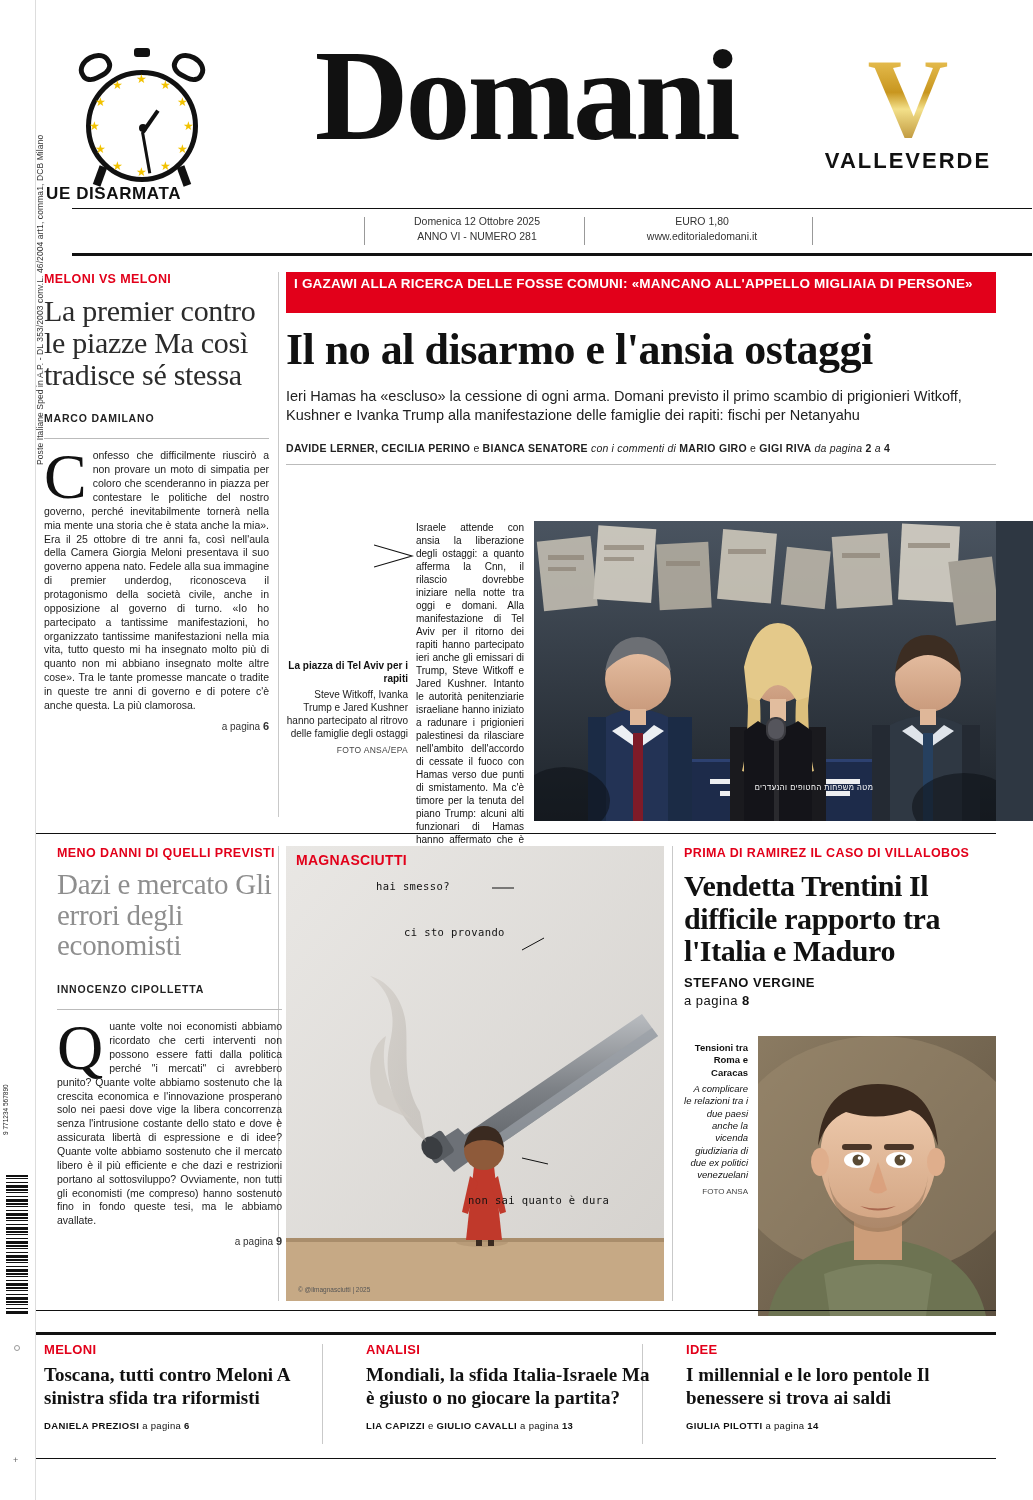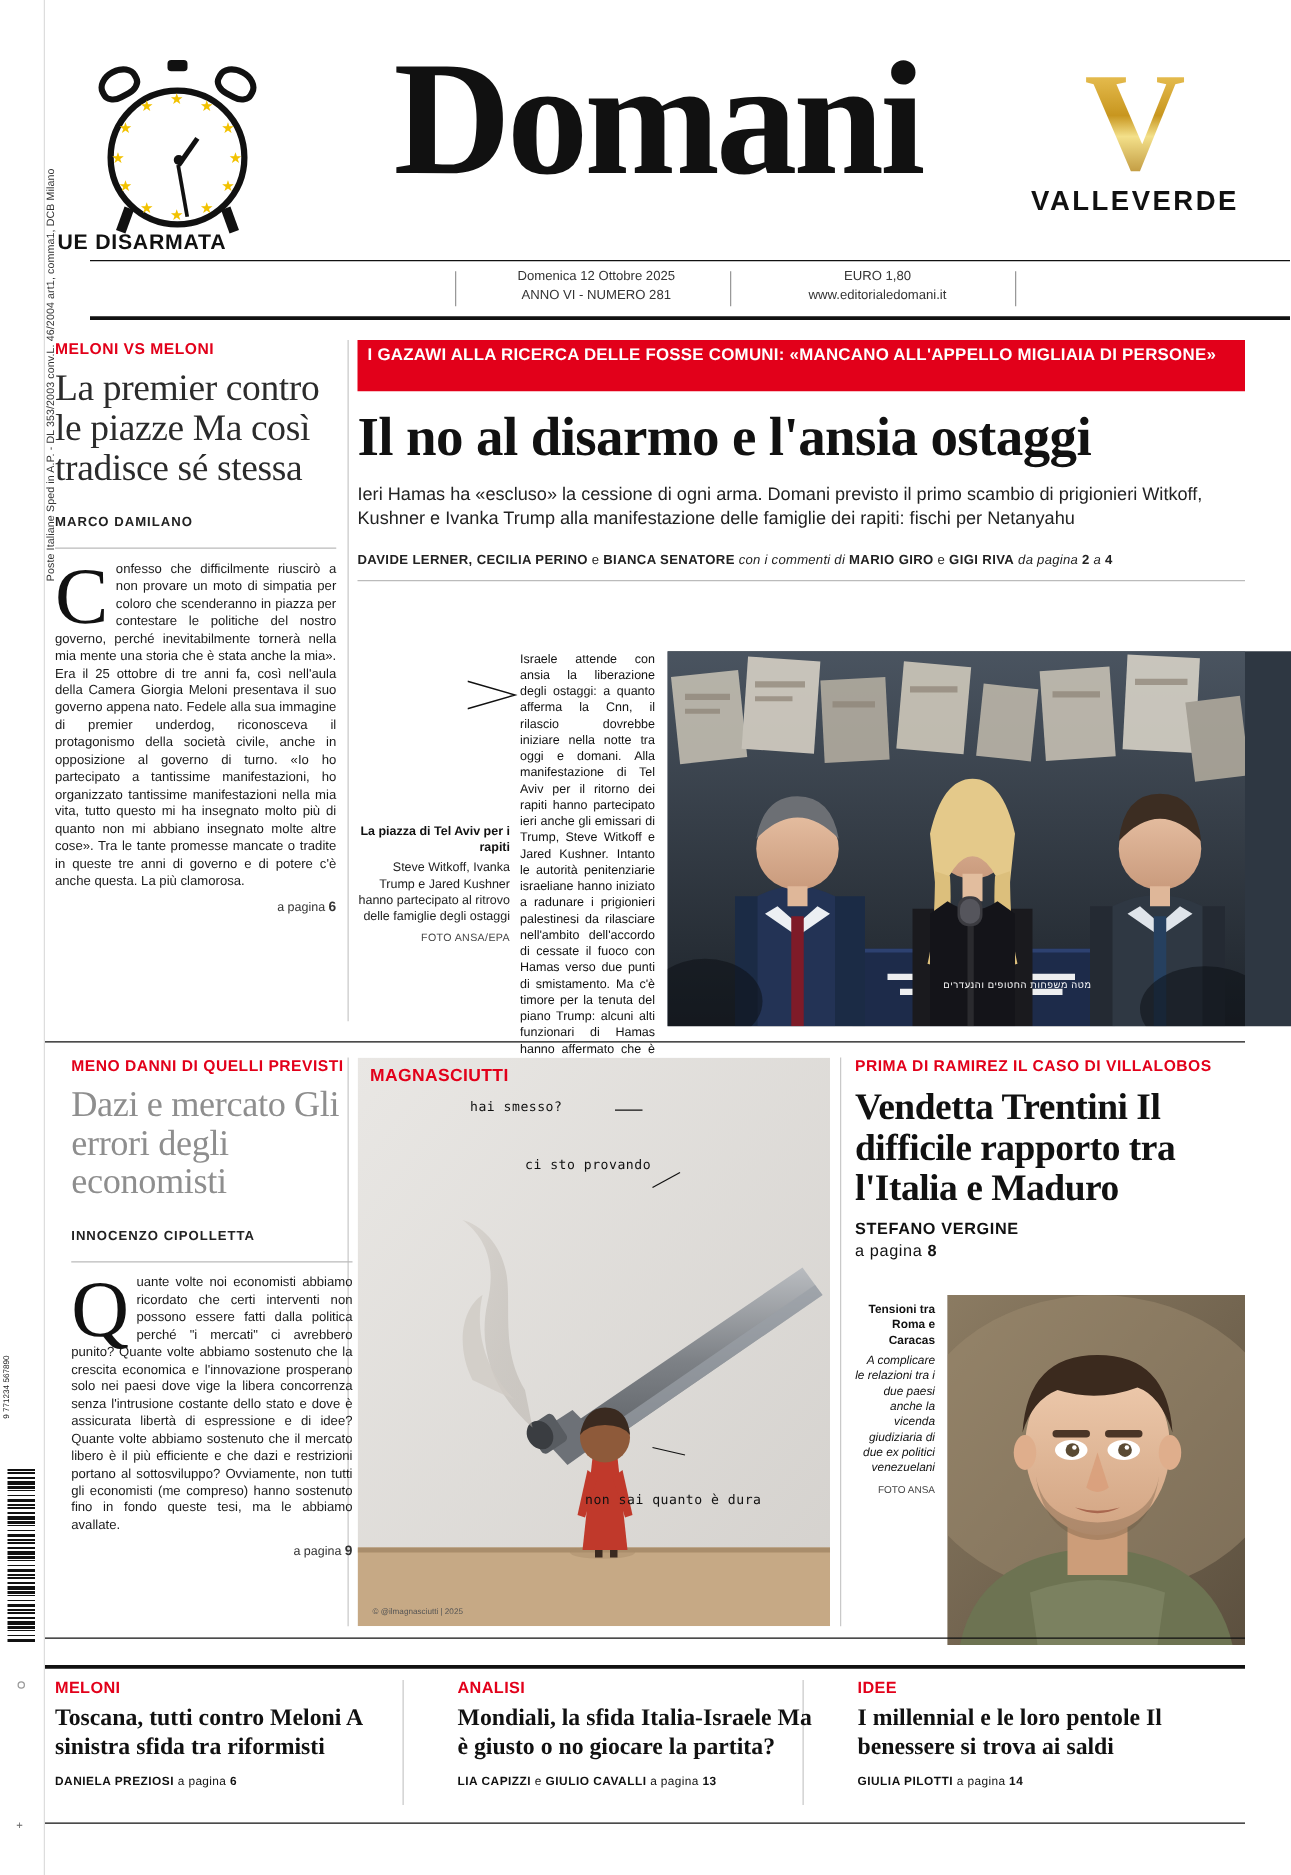--- a/index.html
+++ b/index.html
@@ -439,21 +439,21 @@
         <path d="M184 330 l-8 36 l6 2 l10 -32z" fill="#c0392b"></path>
         <path d="M212 330 l8 36 l-6 2 l-10 -32z" fill="#c0392b"></path>
       </g>
 
       <path d="M206 42 L228 42" stroke="#111" stroke-width="1" fill="none"></path>
       <path d="M258 92 L236 104" stroke="#111" stroke-width="1" fill="none"></path>
       <path d="M262 318 L236 312" stroke="#111" stroke-width="1" fill="none"></path>
     </svg>
     <div class="illo-title">MAGNASCIUTTI</div>
     <div class="ill-text" style="left:66px; top:34px;margin-left:24px;">hai smesso?</div>
-    <div class="ill-text" style="left:134px; top:80px;">ci sto provando</div>
+    <div class="ill-text" style="left:118px; top:80px;">ci sto provando</div>
     <div class="ill-text" style="left:182px; top:348px;">non sai quanto è dura</div>
     <div class="illo-credit">© @ilmagnasciutti | 2025</div>
   </div>
 
   <div class="col-right2">
     <div class="kicker">PRIMA DI RAMIREZ IL CASO DI VILLALOBOS</div>
     <div class="rr-head">Vendetta Trentini Il difficile rapporto tra l'Italia e Maduro</div>
 
     <div class="rr-by">
       <span style="font-weight:bold;">STEFANO VERGINE</span><br>

